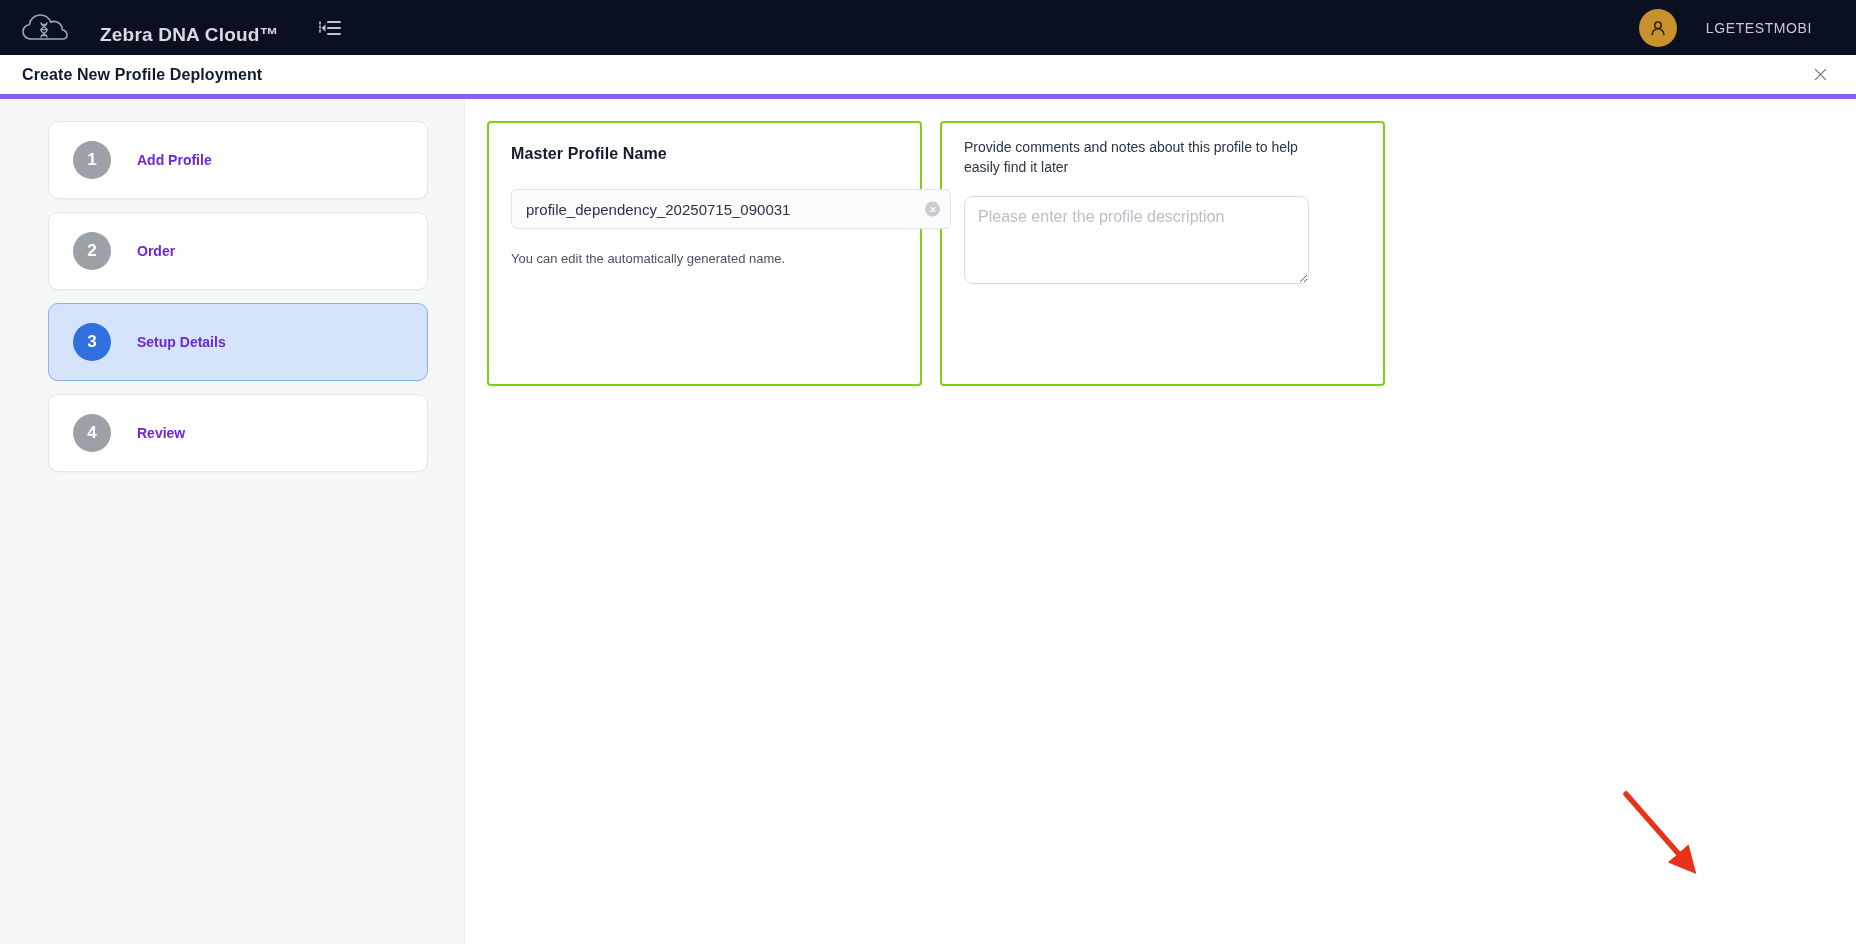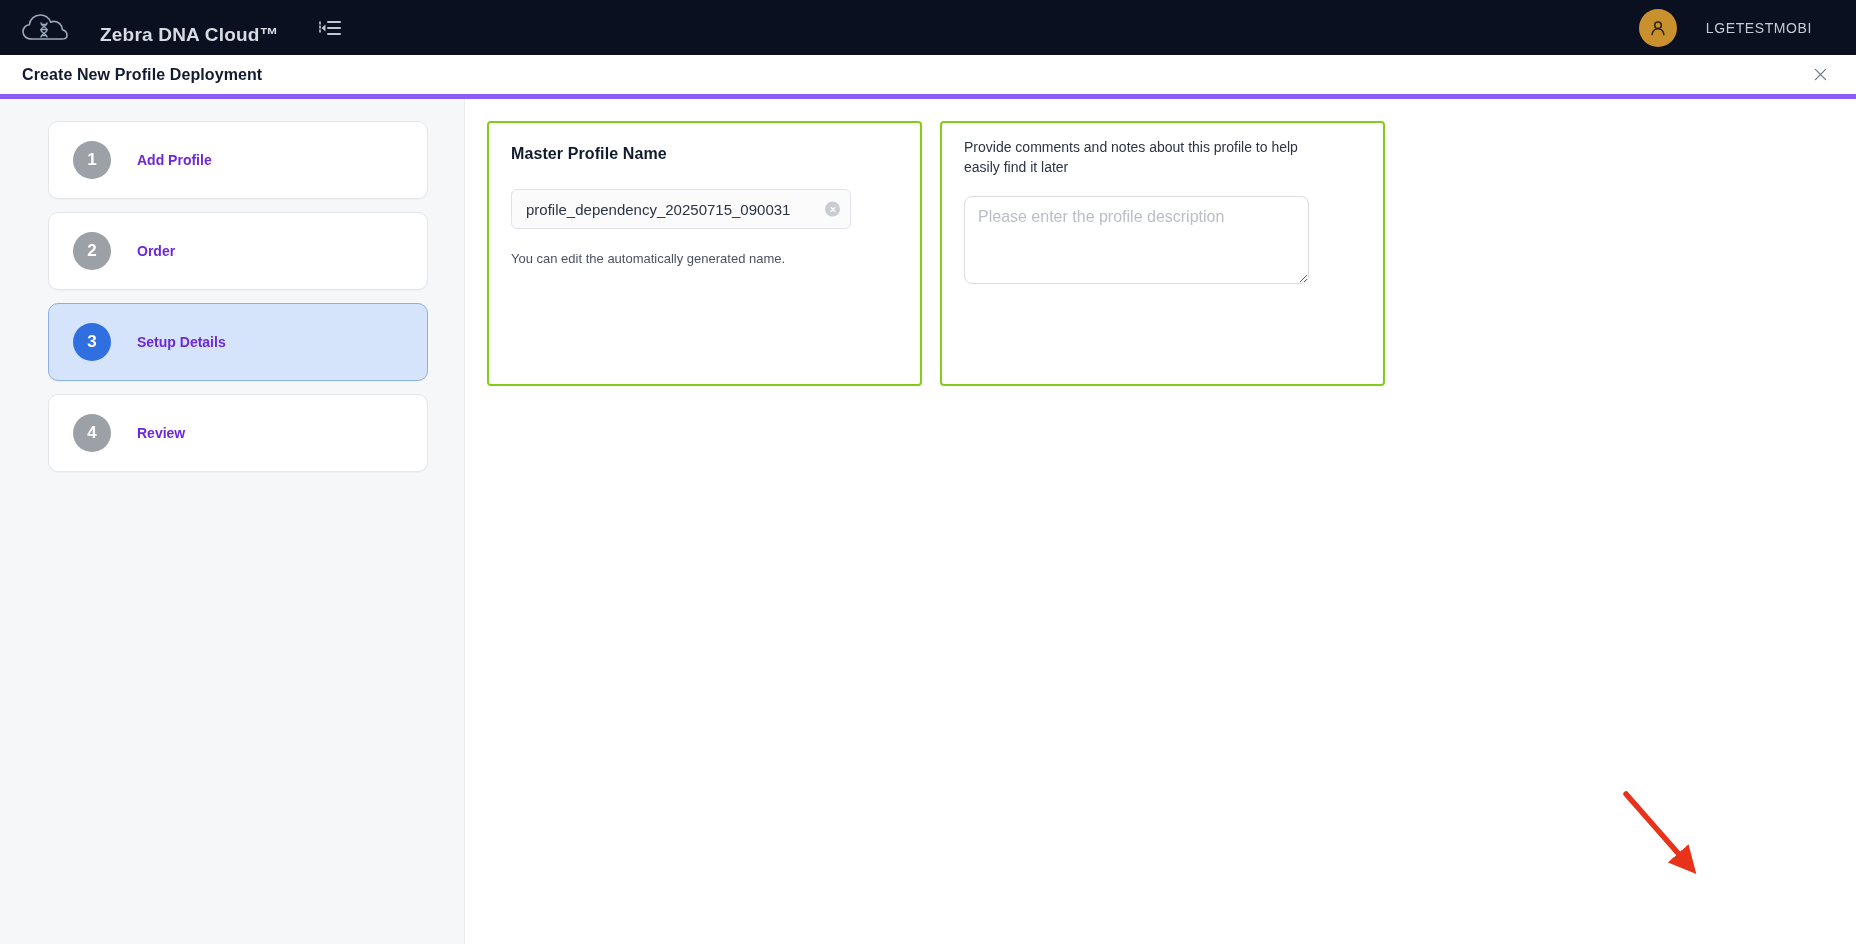--- a/index.html
+++ b/index.html
@@ -115,21 +115,21 @@
     padding: 22px 22px 24px 22px;
   }
   .card-name { width: 435px; min-height: 265px; }
   .card-desc { width: 445px; min-height: 265px; }
   .card h2 {
     font-size: 16px; font-weight: bold; color: #121a2e;
     margin-bottom: 26px; letter-spacing: .1px;
   }
 
   .text-input-wrap {
-    position: relative; width: 340px; height: 40px;
+    position: relative; width: 440px; height: 40px;
   }
   .text-input {
     width: 100%; height: 100%;
     border: 1px solid #e0e3e8;
     border-radius: 6px;
     background: #fbfbfc;
     font-family: "Liberation Sans", sans-serif;
     font-size: 15px; color: #2b3445;
     padding: 0 36px 0 14px;
     outline: none;

